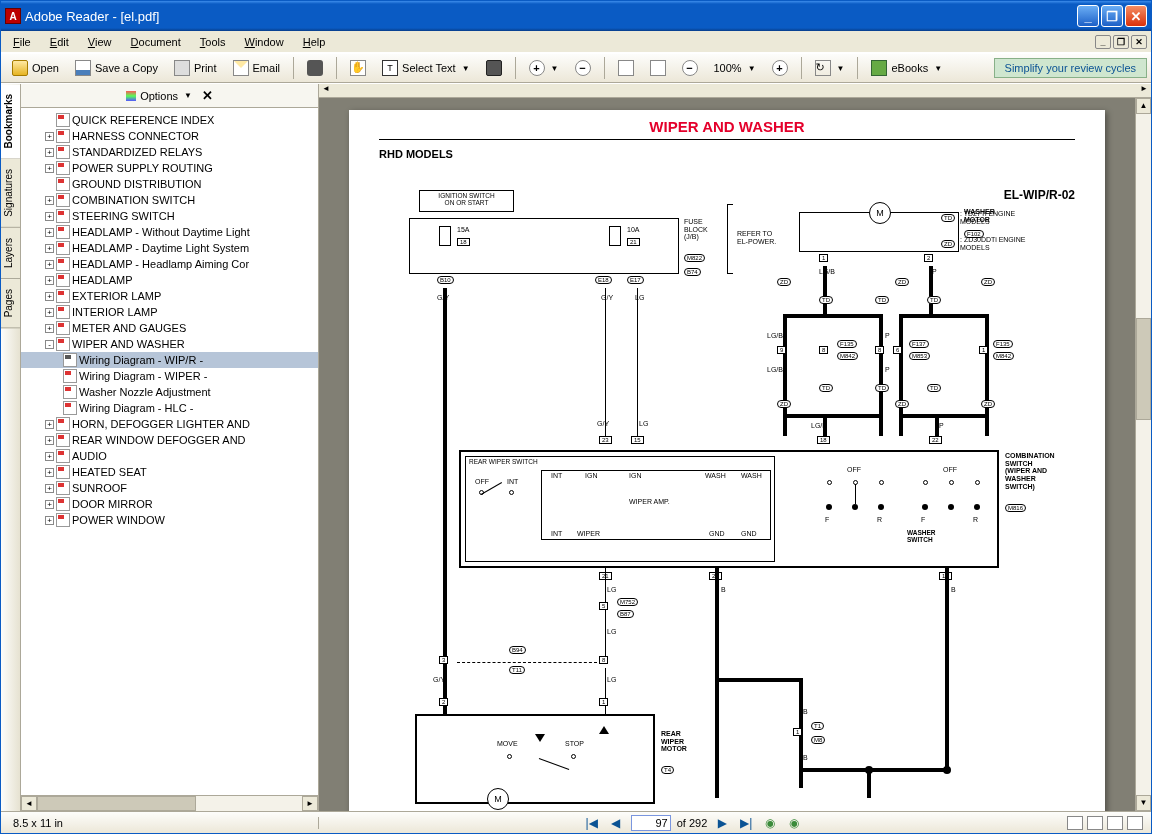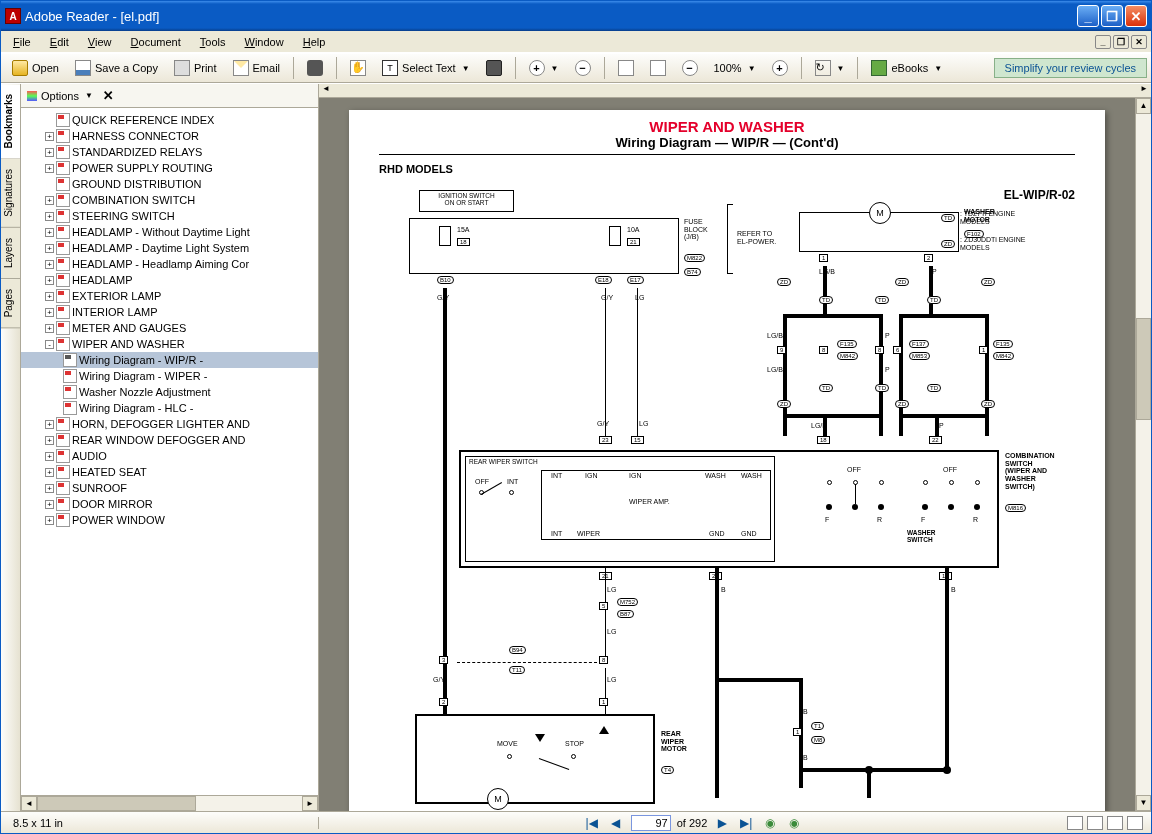--- a/index.html
+++ b/index.html
@@ -27,21 +27,21 @@
 .i-zin,.i-zout{background:#fff;border:1px solid #888;border-radius:50%;font-size:11px;line-height:14px;text-align:center;font-weight:bold;}
 .i-page{background:#fff;border:1px solid #888;}
 .i-ebook{background:#6a4;border:1px solid #363;}
 .drop{font-size:8px;margin-left:2px;}
 .review{margin-left:auto;background:#cfe6cf;border:1px solid #88b088;padding:3px 10px;color:#0b5394;font-size:11px;}
 .content{flex:1;display:flex;min-height:0;border-top:1px solid #fff;}
 .vtabs{width:20px;background:linear-gradient(to right,#fdfdfb,#e6e2d1);border-right:1px solid #aca899;display:flex;flex-direction:column;}
 .vtab{writing-mode:vertical-rl;transform:rotate(180deg);font-size:10px;padding:10px 2px;border-top:1px solid #aca899;background:#ece9d8;cursor:default;text-align:center;}
 .vtab.active{background:#fff;font-weight:bold;}
 .bookmarks{width:298px;background:#fff;border-right:1px solid #aca899;display:flex;flex-direction:column;}
-.bm-head{height:24px;border-bottom:1px solid #aca899;display:flex;align-items:center;justify-content:flex-start;padding:0 6px;font-size:11px;background:#f7f6f0;}
+.bm-head{height:24px;border-bottom:1px solid #aca899;display:flex;align-items:center;justify-content:center;padding:0 6px;font-size:11px;background:#f7f6f0;}
 .bm-head .opt{display:flex;align-items:center;gap:4px;}
 .bm-close{margin-left:10px;font-size:13px;font-weight:bold;cursor:default;}
 .bm-tree{flex:1;overflow:auto;font-size:11px;padding:4px 0;}
 .bm-item{display:flex;align-items:center;padding:1px 4px;white-space:nowrap;gap:2px;}
 .bm-item.sel{background:#b6c5d8;}
 .expander{width:9px;height:9px;border:1px solid #888;font-size:8px;line-height:7px;text-align:center;background:#fff;flex-shrink:0;}
 .expander.blank{border:none;background:transparent;}
 .pdf-i{width:14px;height:14px;background:#fff;border:1px solid #999;position:relative;flex-shrink:0;}
 .pdf-i:before{content:"";position:absolute;left:1px;top:1px;width:6px;height:4px;background:#d33;}
 .indent1{padding-left:24px;} .indent2{padding-left:42px;}
@@ -343,21 +343,20 @@
       <div class="doc-top">
           <div class="sbtn">◄</div>
           <div style="flex:1"></div>
           <div class="sbtn">►</div>
         </div>
       <div class="doc-mid">
         <div class="page-wrap">
           <div class="page">
             <div class="diagram">
               <div class="dia-title">WIPER AND WASHER</div>
-              <div class="dia-sub">Wiring Diagram — WIP/R — (Cont'd)</div>
               <div class="dia-hr"></div>
               <div class="dia-lh">RHD MODELS</div>
 
               <div class="box" style="left:40px;top:72px;width:95px;height:22px;padding:1px;white-space:pre-line;font-size:6.5px;line-height:1.1">IGNITION SWITCH
 ON OR START</div>
               <div class="box" style="left:30px;top:100px;width:270px;height:56px;"></div>
               <div class="box" style="left:60px;top:108px;width:12px;height:20px;"></div>
               <div class="lbl" style="left:78px;top:108px">15A</div>
               <div class="conn" style="left:78px;top:120px">18</div>
               <div class="box" style="left:230px;top:108px;width:12px;height:20px;"></div>

